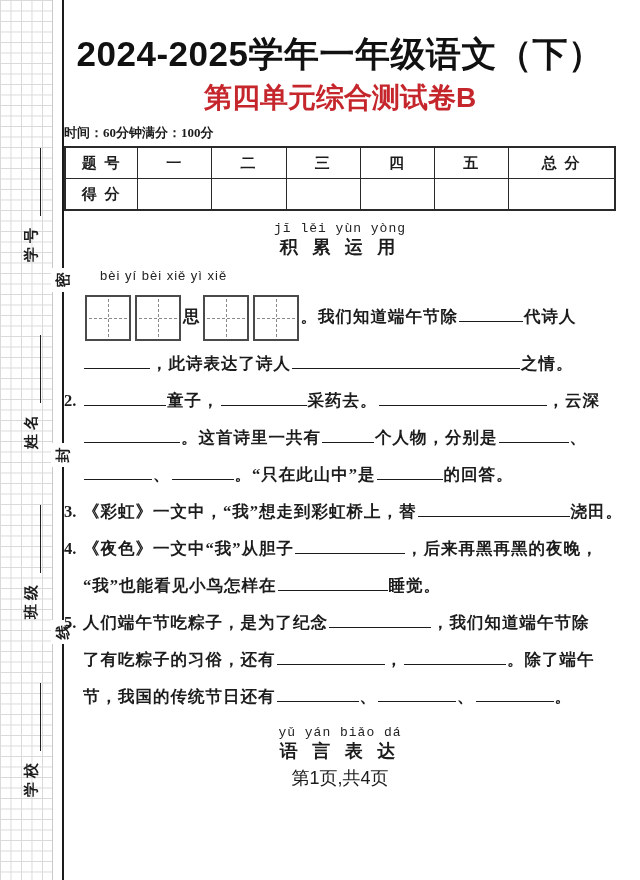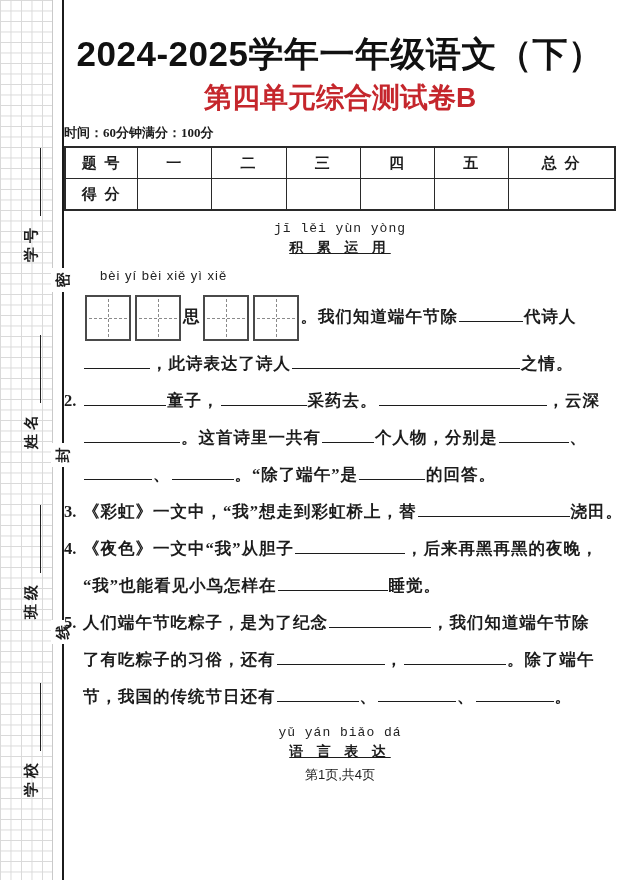--- a/index.html
+++ b/index.html
@@ -29,37 +29,37 @@
       font-size:13px;font-weight:700;}
   
   table.score{margin-top:4px;width:100%;border-collapse:collapse;table-layout:fixed;padding-left:27px;}
   table.score td{border:1.5px solid #2a2a2a;text-align:center;font-weight:700;font-size:15px;
       height:28px;letter-spacing:2px;}
   table.score{border:2px solid #2a2a2a;}
   
   .sec{margin-top:10px;text-align:center;}
   .sec .pinyin{font-family:Liberation Mono, monospace;font-size:13px;
       letter-spacing:1px;font-weight:400;line-height:16px;color:#222;}
-  .sec .sec-title{font-weight:700;font-size:14px;letter-spacing:5px;line-height:21px;text-decoration:underline;}
+  .sec .sec-title{font-weight:700;font-size:18px;letter-spacing:5px;line-height:21px;}
   .part-intro{margin-top:10px;}
   .part-intro .pinyin{font-family:"Liberation Sans","DejaVu Sans",sans-serif;font-size:13px;
       letter-spacing:1px;line-height:16px;padding-left:36px;color:#222;}
   .part-heading{font-weight:700;font-size:16.5px;line-height:22px;letter-spacing:0.5px;}
   
   .questions{margin-top:4px;font-size:16.5px;font-weight:700;letter-spacing:1px;}
   .q-line{padding-left:19px;line-height:37px;white-space:nowrap;}
   .q-line.tall{line-height:57px;}
   .q-num{display:inline-block;width:19px;margin-left:-19px;letter-spacing:0;}
   .blank{display:inline-block;height:1.05em;border-bottom:1.5px solid #1c1c1c;
       vertical-align:baseline;margin:0 1px;}
   .tzg{display:inline-block;width:46px;height:46px;border:2px solid #4a4a4a;background:#fff;
       position:relative;vertical-align:middle;margin:0 2px;box-sizing:border-box;}
   .tzg::before{content:"";position:absolute;left:50%;top:2px;bottom:2px;border-left:1px dashed #8a8a8a;}
   .tzg::after{content:"";position:absolute;top:50%;left:2px;right:2px;border-top:1px dashed #8a8a8a;}
-  .footer{margin-top:4px;text-align:center;font-size:13px;font-weight:400;
+  .footer{margin-top:4px;text-align:center;font-size:18px;font-weight:400;
       font-family:"Liberation Sans","DejaVu Sans",sans-serif;}
 </style>
 </head>
 <body>
 
 <div class="sheet">
 
   <div class="grid-strip"></div>
   <div class="seal-line"></div>
 
@@ -133,21 +133,21 @@
 
     <div class="part-intro">
       <div class="pinyin">bèi yí bèi  xiě yì xiě</div>
     </div>
 
     <div class="questions">
         <div class="q-line tall"><span class="tzg"></span><span class="tzg"></span><span class="q-text">思</span><span class="tzg"></span><span class="tzg"></span><span class="q-text">。我们知道端午节除</span><span class="blank" style="width: 64px;"></span><span class="q-text">代诗人</span></div>
         <div class="q-line"><span class="blank" style="width: 66px;"></span><span class="q-text">，此诗表达了诗人</span><span class="blank" style="width: 228px;"></span><span class="q-text">之情。</span></div>
         <div class="q-line"><span class="q-num">2.</span><span class="blank" style="width: 82px;"></span><span class="q-text">童子，</span><span class="blank" style="width: 86px;"></span><span class="q-text">采药去。</span><span class="blank" style="width: 168px;"></span><span class="q-text">，云深</span></div>
         <div class="q-line"><span class="blank" style="width: 96px;"></span><span class="q-text">。这首诗里一共有</span><span class="blank" style="width: 52px;"></span><span class="q-text">个人物，分别是</span><span class="blank" style="width: 70px;"></span><span class="q-text">、</span></div>
-        <div class="q-line"><span class="blank" style="width: 68px;"></span><span class="q-text">、</span><span class="blank" style="width: 62px;"></span><span class="q-text">。“除了端午”是</span><span class="blank" style="width: 66px;"></span><span class="q-text">的回答。</span></div>
+        <div class="q-line"><span class="blank" style="width: 68px;"></span><span class="q-text">、</span><span class="blank" style="width: 62px;"></span><span class="q-text">。“只在此山中”是</span><span class="blank" style="width: 66px;"></span><span class="q-text">的回答。</span></div>
         <div class="q-line"><span class="q-num">3.</span><span class="q-text">《彩虹》一文中，“我”想走到彩虹桥上，替</span><span class="blank" style="width: 152px;"></span><span class="q-text">浇田。</span></div>
         <div class="q-line"><span class="q-num">4.</span><span class="q-text">《夜色》一文中“我”从胆子</span><span class="blank" style="width: 110px;"></span><span class="q-text">，后来再黑再黑的夜晚，</span></div>
         <div class="q-line"><span class="q-text">“我”也能看见小鸟怎样在</span><span class="blank" style="width: 110px;"></span><span class="q-text">睡觉。</span></div>
         <div class="q-line"><span class="q-num">5.</span><span class="q-text">人们端午节吃粽子，是为了纪念</span><span class="blank" style="width: 102px;"></span><span class="q-text">，我们知道端午节除</span></div>
         <div class="q-line"><span class="q-text">了有吃粽子的习俗，还有</span><span class="blank" style="width: 108px;"></span><span class="q-text">，</span><span class="blank" style="width: 102px;"></span><span class="q-text">。除了端午</span></div>
         <div class="q-line"><span class="q-text">节，我国的传统节日还有</span><span class="blank" style="width: 82px;"></span><span class="q-text">、</span><span class="blank" style="width: 78px;"></span><span class="q-text">、</span><span class="blank" style="width: 78px;"></span><span class="q-text">。</span></div>
       </div>
 
     <div class="sec">
       <div class="pinyin">yǔ yán biǎo dá</div>

